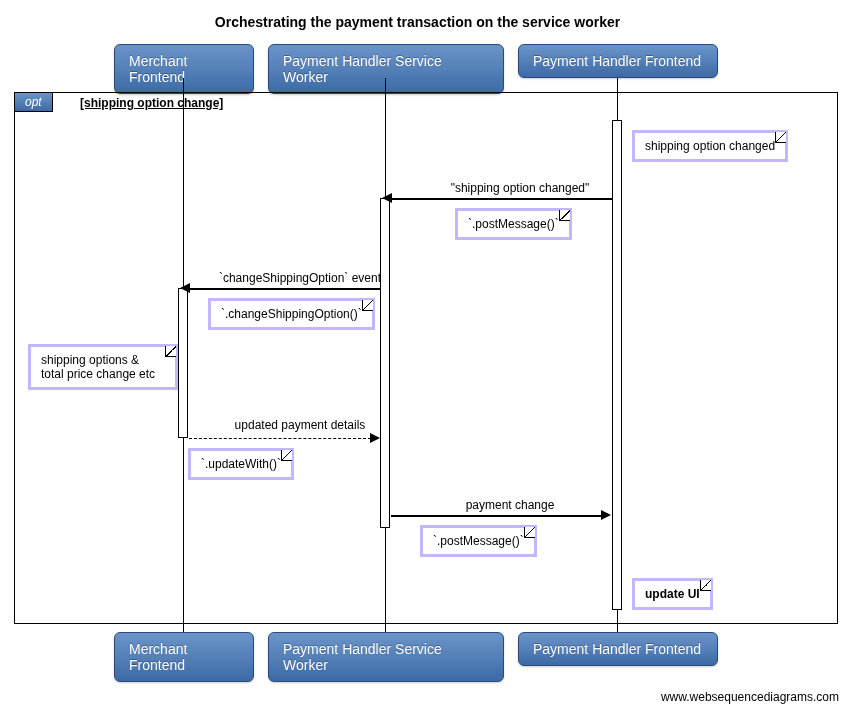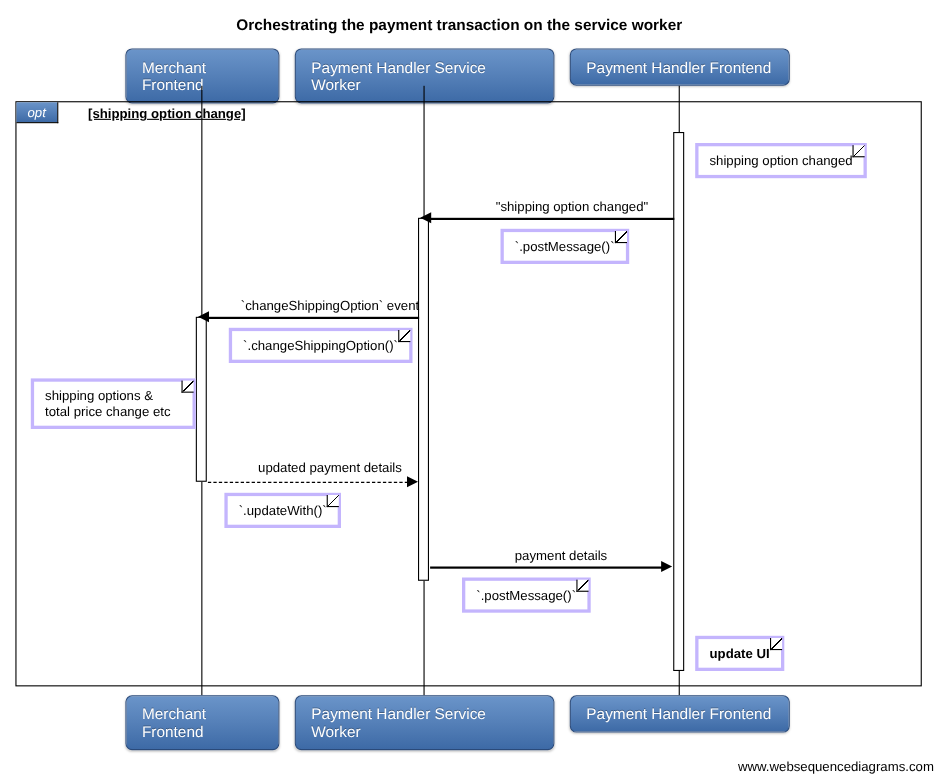--- a/index.html
+++ b/index.html
@@ -113,21 +113,21 @@
   }
   .arrowhead-left {
     position: absolute;
     width: 0; height: 0;
     border-top: 5px solid transparent;
     border-bottom: 5px solid transparent;
     border-right: 10px solid #000;
   }
   .footer {
     position: absolute;
-    right: 2px;
+    right: 12px;
     bottom: 6px;
     font-size: 12px;
     margin-top: 20px;
   }
 </style>
 </head>
 <body>
 
 <div class="title">Orchestrating the payment transaction on the service worker</div>
 
@@ -160,23 +160,23 @@
 <div class="note" style="left:208px; top:298px;">`.changeShippingOption()`</div>
 
 <div class="note" style="left:28px; top:344px; width:150px;">
   <span>shipping options &amp;</span><br>
   <span>total price change etc</span>
 </div>
 
 <div class="msg-label" style="left:220px; top:418px; width:160px;">updated payment details</div>
 <div class="arrow-dash" style="left:189px; top:438px; width:182px;"></div>
 <div class="arrowhead-right" style="left:370px; top:433px;"></div>
-<div class="note" style="left:204px; top:448px;">`.updateWith()`</div>
+<div class="note" style="left:188px; top:448px;">`.updateWith()`</div>
 
-<div class="msg-label" style="left:420px; top:498px; width:180px;">payment details</div>
+<div class="msg-label" style="left:420px; top:498px; width:180px;">payment change</div>
 <div class="arrow-line" style="left:391px; top:515px; width:211px;"></div>
 <div class="arrowhead-right" style="left:601px; top:510px;"></div>
 <div class="note" style="left:420px; top:525px;">`.postMessage()`</div>
 
 <div class="note" style="left:632px; top:578px;font-weight:bold;">update UI</div>
 
 <div class="participant" style="left:114px; top:632px; width:140px;">Merchant Frontend</div>
 <div class="participant" style="left:268px; top:632px; width:236px;">Payment Handler Service Worker</div>
 <div class="participant" style="left:518px; top:632px; width:200px;">Payment Handler Frontend</div>
 

